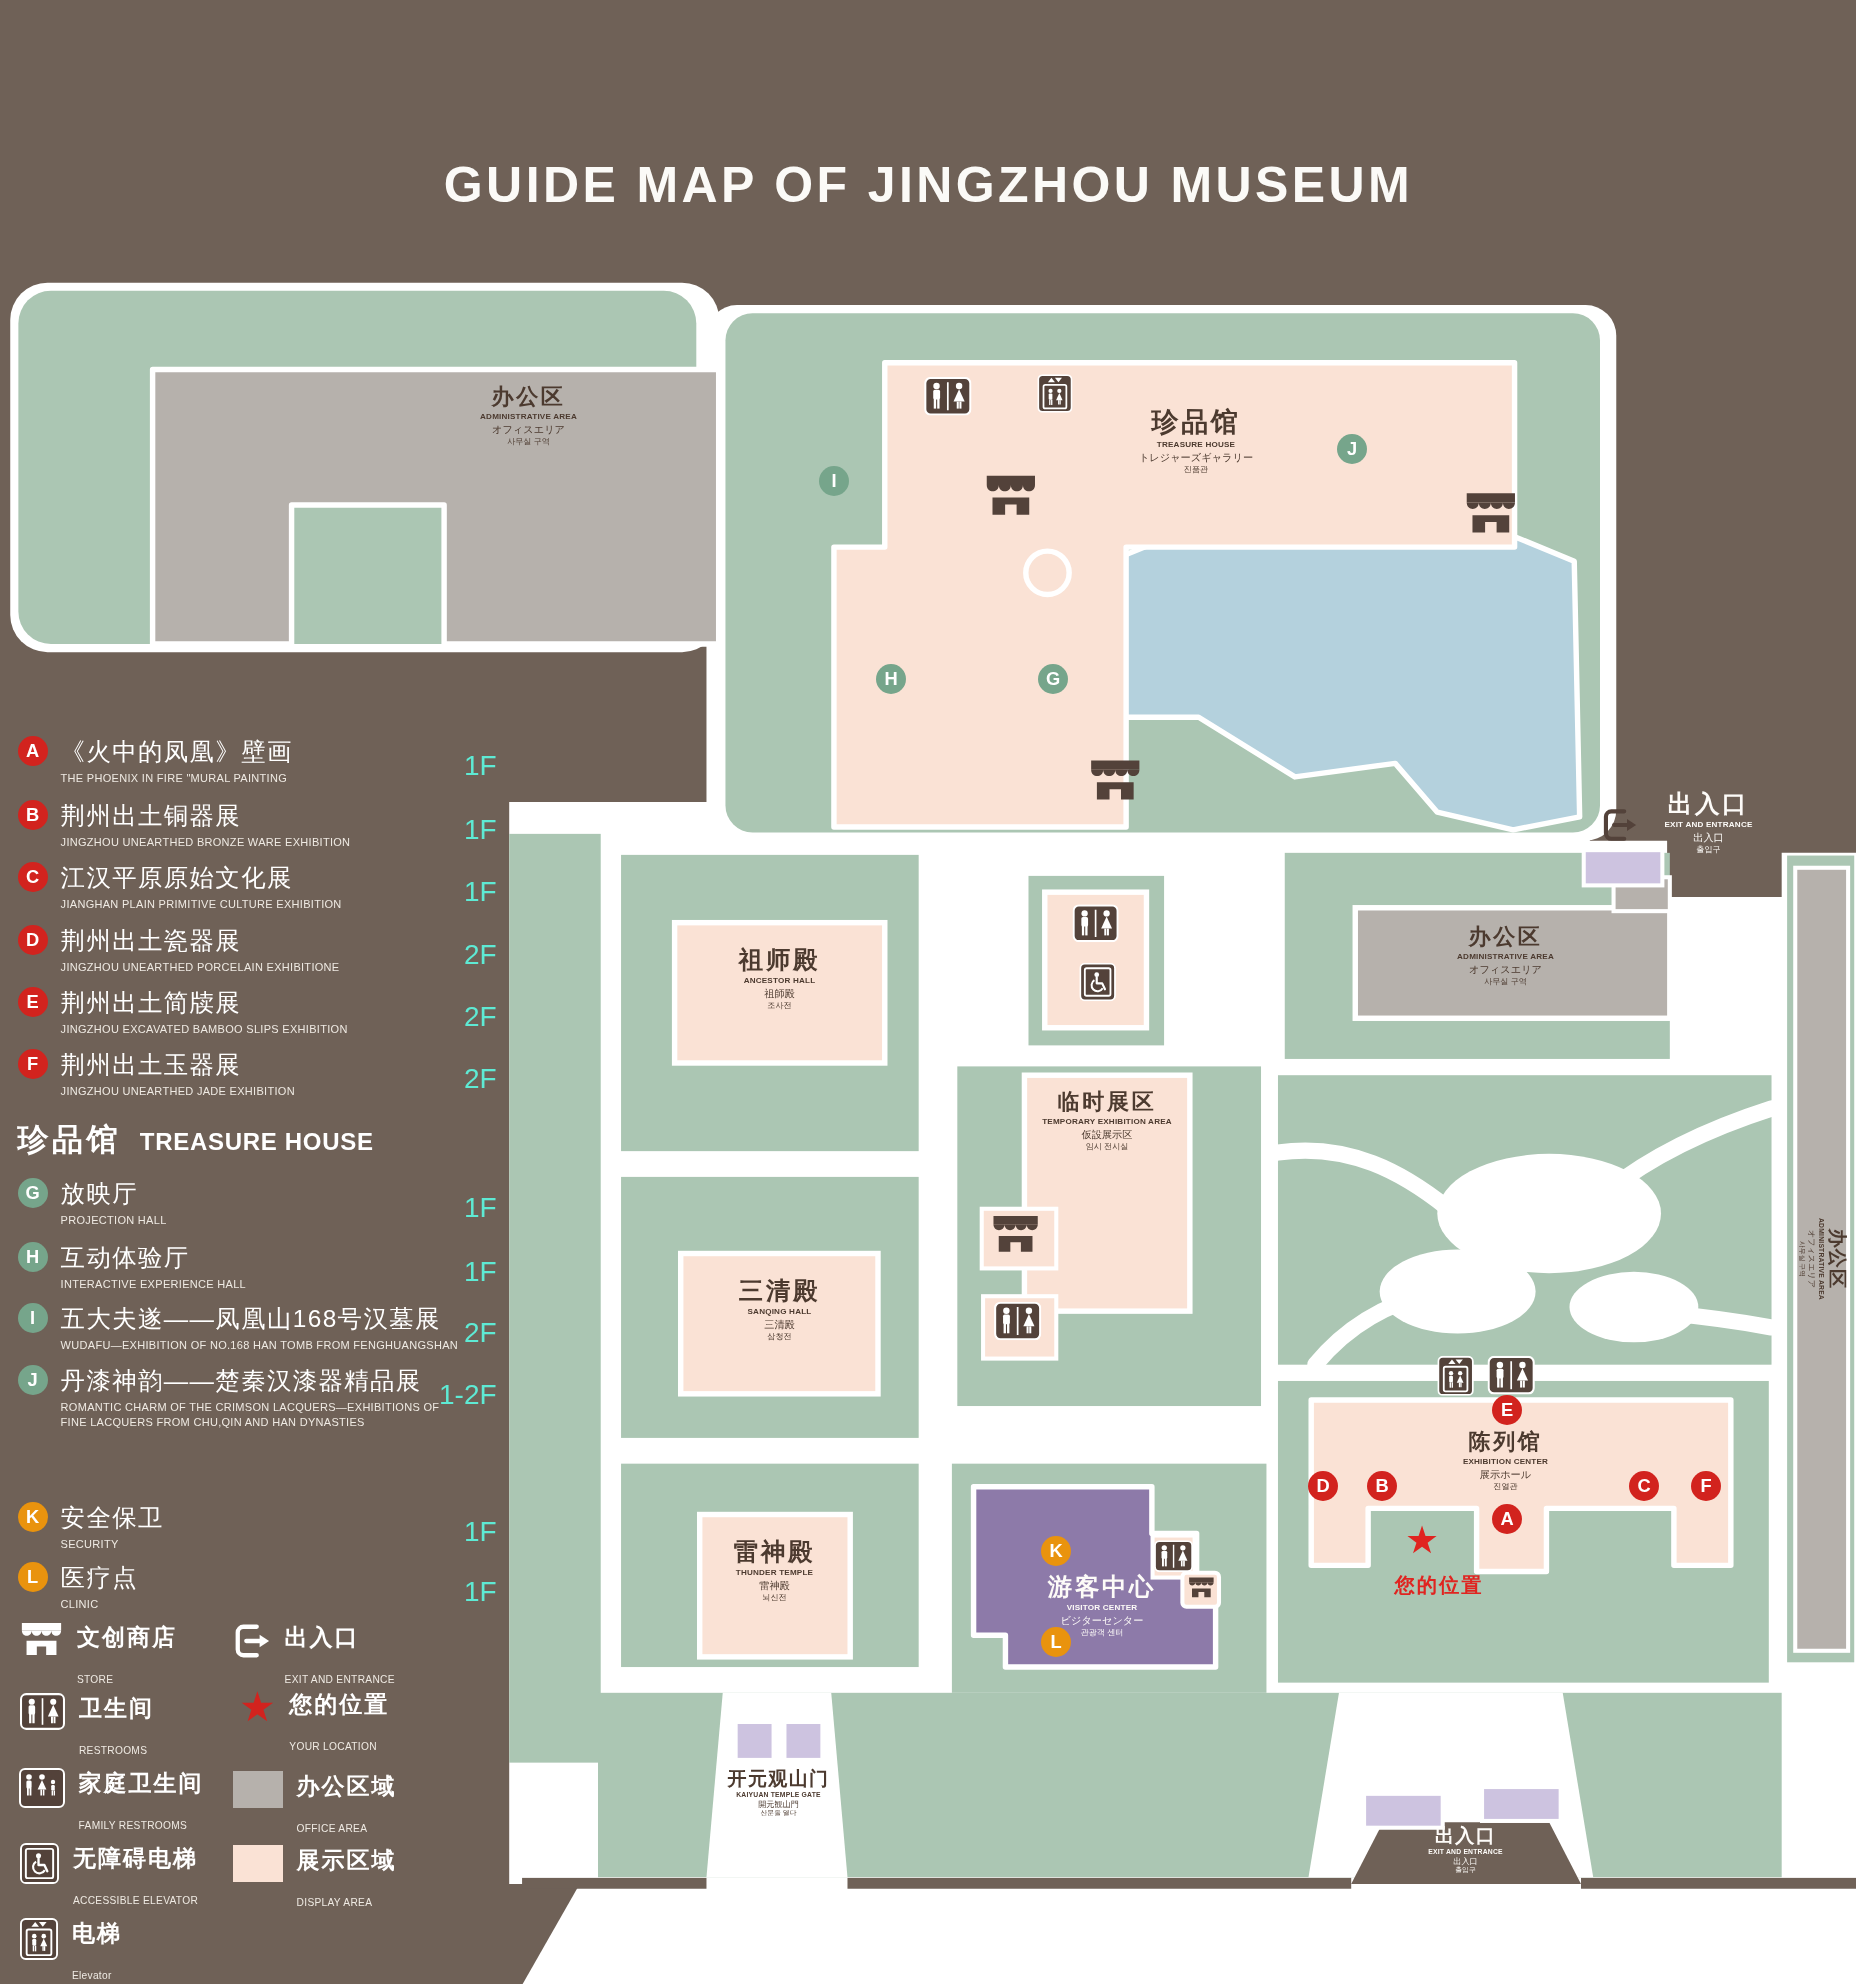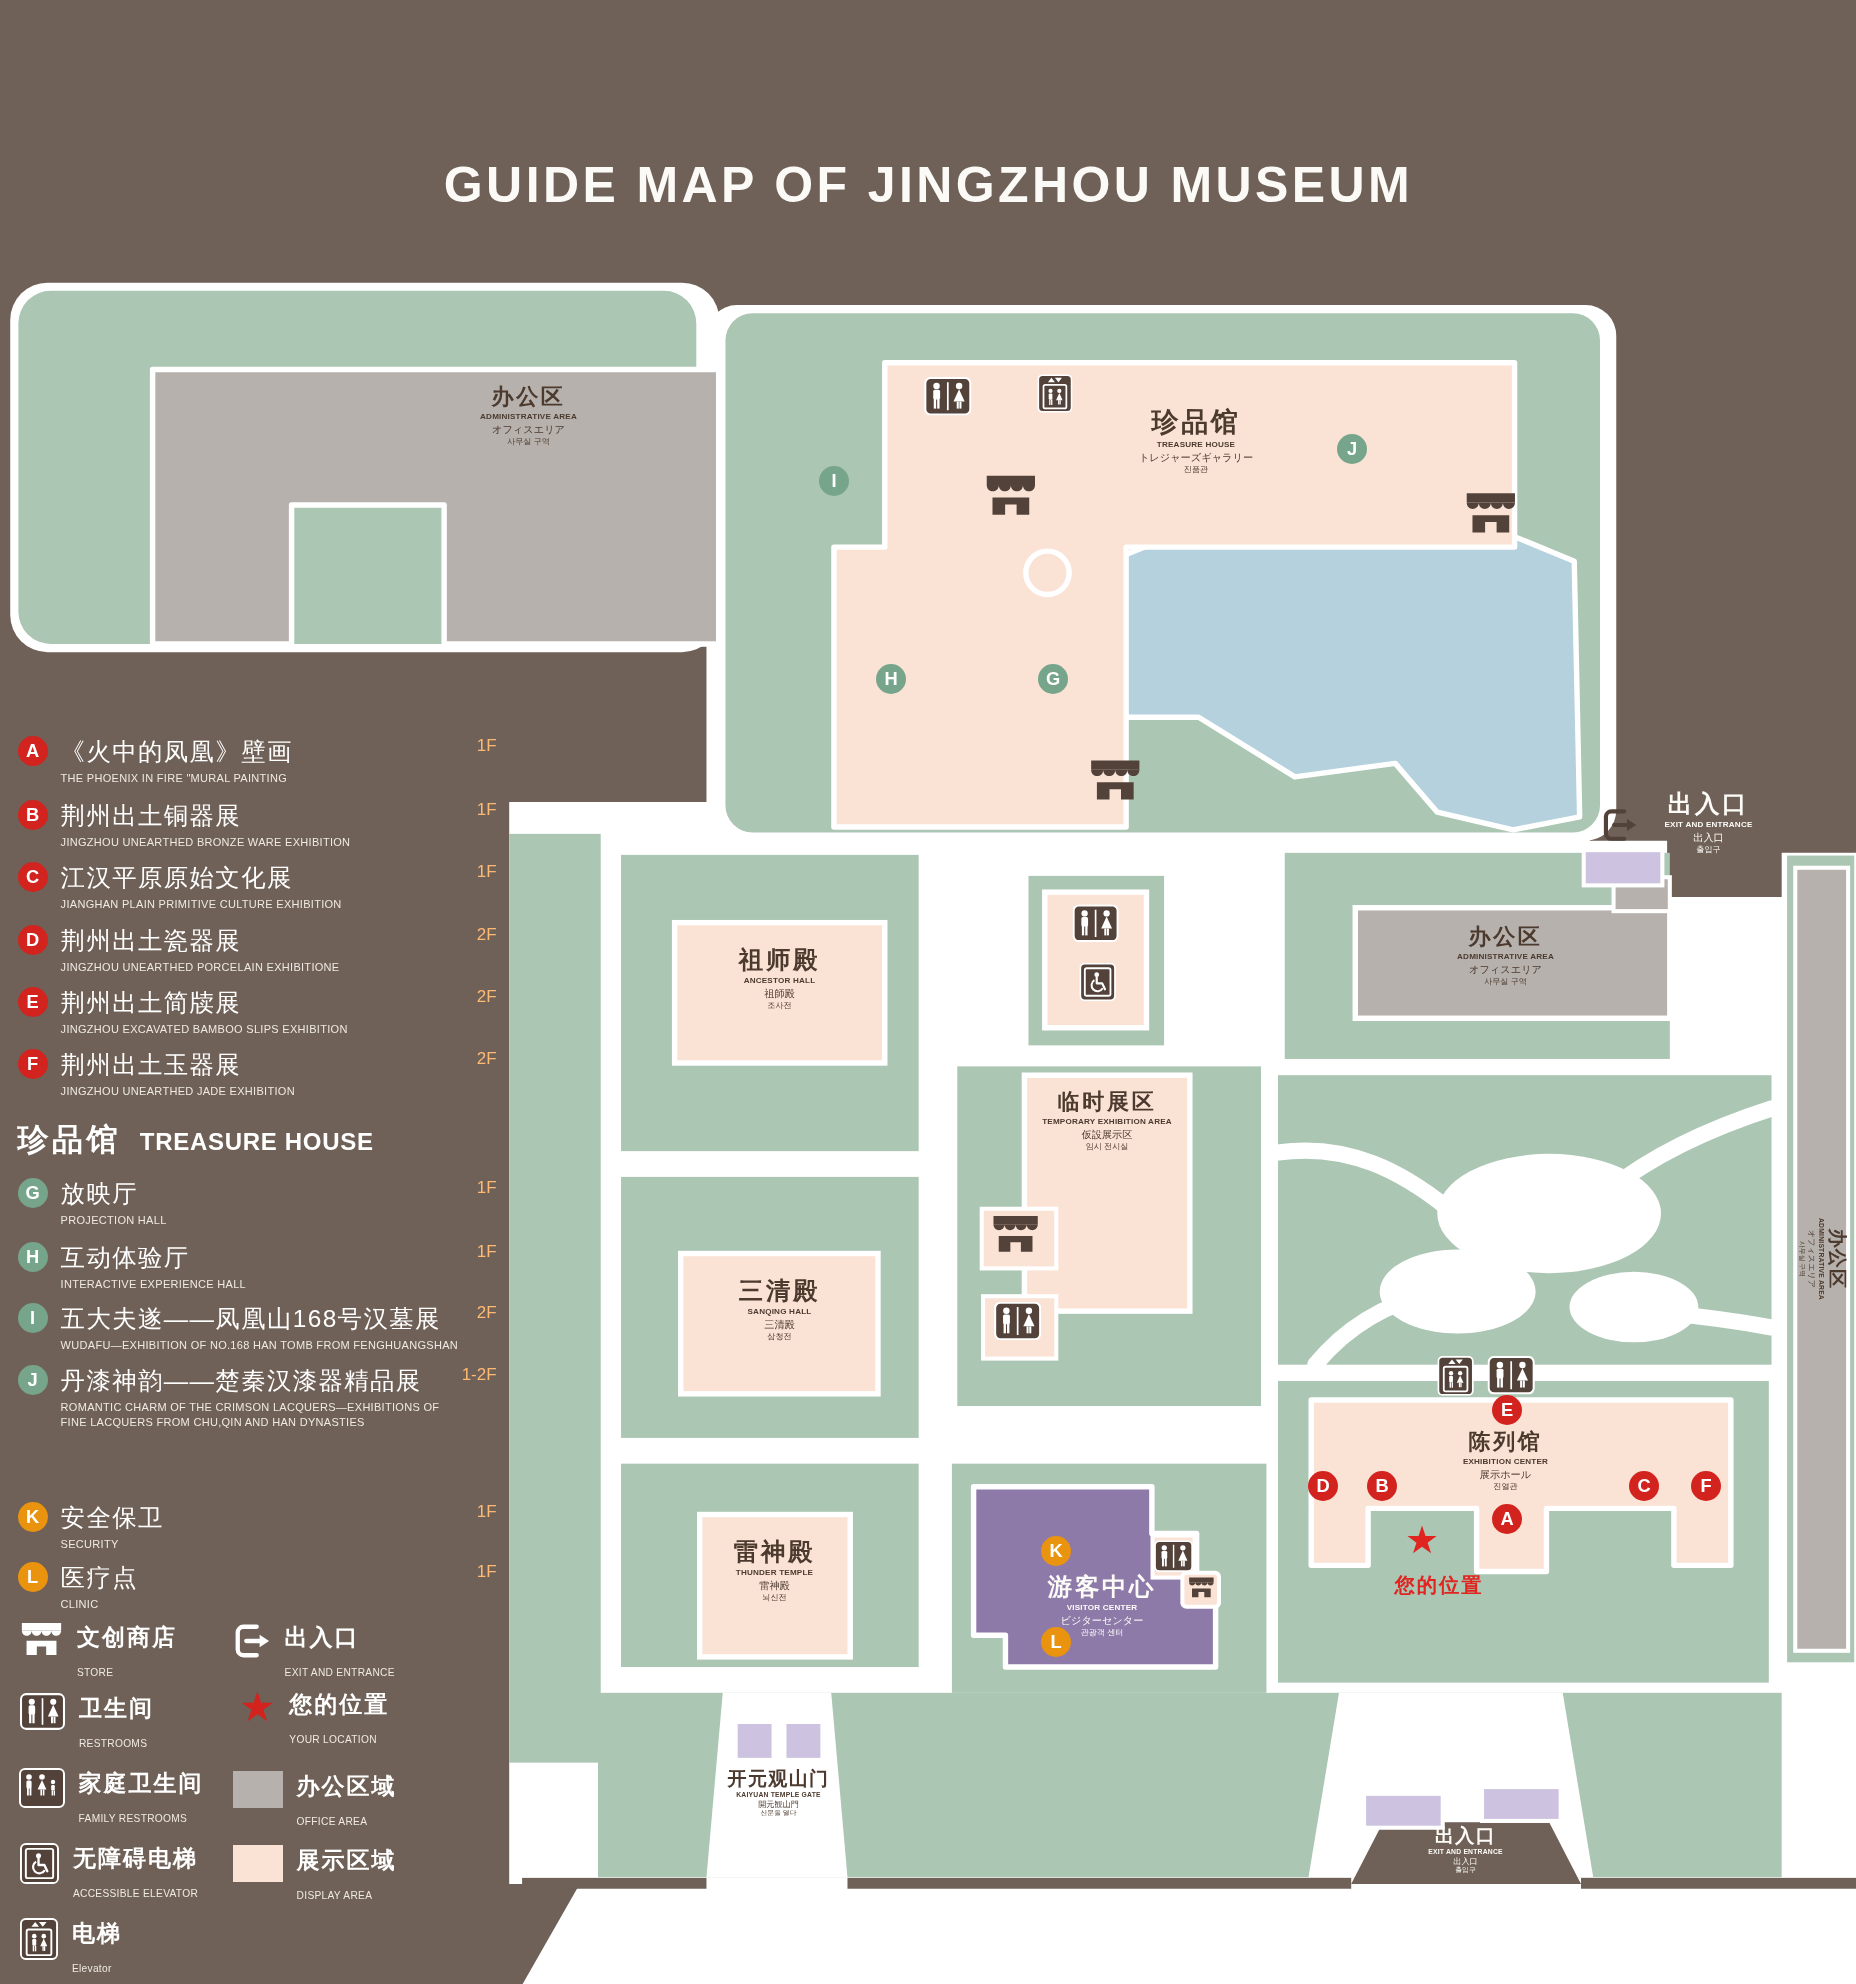--- a/index.html
+++ b/index.html
@@ -19,26 +19,26 @@
   .sec-zh{font-size:31px;font-weight:bold;letter-spacing:3.4px}
   .sec-en{font-size:24px;font-weight:bold;margin-left:19px;letter-spacing:0.7px}
   .lrow{position:absolute;left:17.6px;width:479px}
   .mk{width:30px;height:30px;border-radius:50%;display:flex;align-items:center;justify-content:center;
       color:#fff;font-weight:bold;font-size:18.3px;line-height:1}
   .mk.red{background:#d2231e}.mk.grn{background:#76a58b}.mk.org{background:#e9930e}
   .lrow .mk{position:absolute;left:0;top:0}
   .lrow .zh{margin-left:43px;font-size:24.4px;color:#fff;letter-spacing:1.4px;white-space:nowrap}
   .lrow .en{margin-left:43px;font-size:11px;color:#efeae3;margin-top:3.4px;letter-spacing:0.3px;
             line-height:1.35;max-width:407px}
-  .lrow .fl{position:absolute;right:0;top:0;font-size:17px;color:#fdba74}
+  .lrow .fl{position:absolute;right:0;top:14px;font-size:28px;color:#5eead4}
 
   .sym{position:absolute;display:flex;align-items:flex-start;gap:13.6px;color:#fff}
   .symic{display:block;flex:0 0 auto}
   .sym .zh2{font-size:23px;font-weight:bold;letter-spacing:2px;white-space:nowrap}
-  .sym .en2{font-size:10.2px;margin-top:14px;color:#efeae3;letter-spacing:0.3px}
+  .sym .en2{font-size:10.2px;margin-top:21px;color:#efeae3;letter-spacing:0.3px}
   .swatch{width:50px;height:37px;flex:0 0 auto}
   .swatch.gray{background:#b6b1ac}.swatch.pink{background:#fae2d5}
   .star-big{font-size:41px;color:#d2231e;line-height:.9;flex:0 0 auto}
 
   
   .mapmk{position:absolute;transform:translate(-50%,-50%)}
   .blabel{position:absolute;text-align:center;color:#4c3a2f;line-height:1.12}
   .blabel .b1{font-size:24.4px;font-weight:bold;letter-spacing:2.7px}
   .blabel .b2{font-size:8.1px;font-weight:bold;margin-top:2.7px;letter-spacing:0.2px}
   .blabel .b3{font-size:10.2px;margin-top:2.7px}

